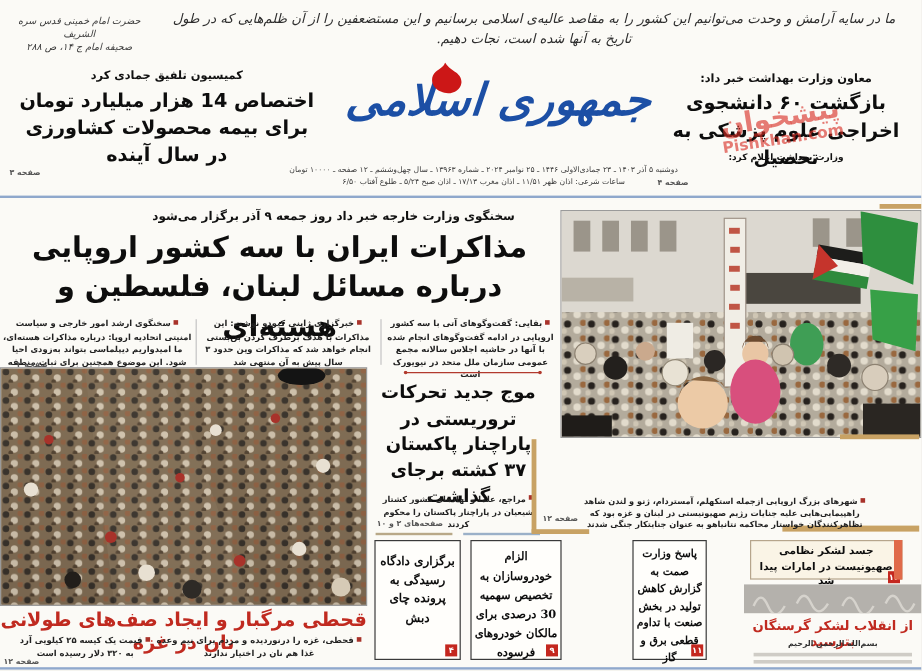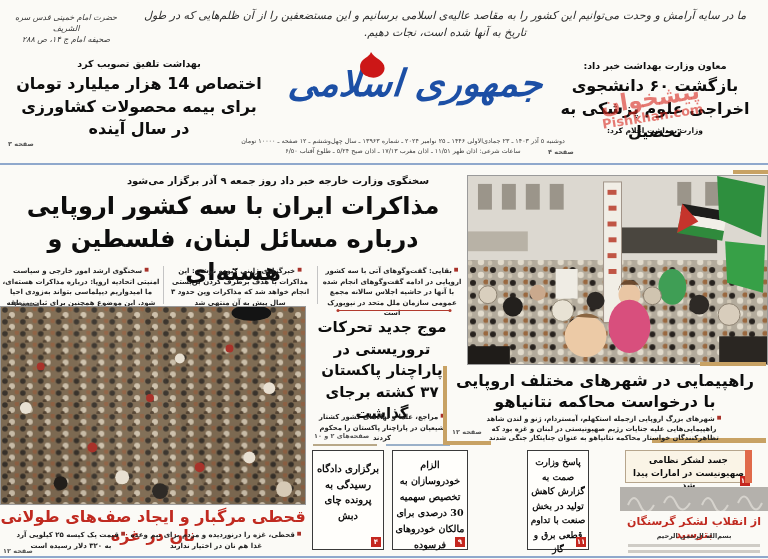--- a/index.html
+++ b/index.html
@@ -51,21 +51,21 @@
   <div class="b kicker c" style="top:60px; left:548px; width:214px; font-size:9.5px;">معاون وزارت بهداشت خبر داد:</div>
   <div class="b headline c" style="top:74px; left:545px; width:220px; font-size:16px; line-height:23px;">بازگشت ۶۰ دانشجوی اخراجی علوم پزشکی به تحصیل</div>
   <div class="b kicker c" style="top:126px; left:548px; width:214px; font-size:7.5px;">وزارت بهداشت اعلام کرد:</div>
   <div class="b pageref" style="top:148px; left:548px;">صفحه ۴</div>
 
   <div class="b wm" style="top:86px; left:566px; width:170px;">
     <div class="fa">پیشخوان</div>
     <div class="en">Pishkhan.com</div>
   </div>
 
-  <div class="b kicker c" style="top:58px; left:6px; width:266px; font-size:9.5px;">بهداشت تلفیق تصویب کرد</div>
+  <div class="b kicker c" style="top:58px; left:6px; width:266px; font-size:9.5px;">کمیسیون تلفیق جمادی کرد</div>
   <div class="b headline c" style="top:73px; left:10px; width:258px; font-size:16px; line-height:22.5px;">اختصاص 14 هزار میلیارد تومان برای بیمه محصولات کشاورزی در سال آینده</div>
   <div class="b pageref" style="top:140px; left:8px;">صفحه ۳</div>
 
   <div class="b bluebar" style="top:163px; left:0; width:768px; height:2px;"></div>
 
   <div class="b kicker c" style="top:175px; left:0; width:556px; font-size:10px;">سخنگوی وزارت خارجه خبر داد روز جمعه ۹ آذر برگزار می‌شود</div>
   <div class="b headline c" style="top:190px; left:2px; width:462px; font-size:24px; line-height:33px;">مذاکرات ایران با سه کشور اروپایی درباره مسائل لبنان، فلسطین و هسته‌ای</div>
 
   <div class="b bullet c" style="top:264px; left:320px; width:144px;">بقایی: گفت‌وگوهای آتی با سه کشور اروپایی در ادامه گفت‌وگوهای انجام شده با آنها در حاشیه اجلاس سالانه مجمع عمومی سازمان ملل متحد در نیویورک است</div>
   <div class="b bullet c" style="top:264px; left:166px; width:148px;">خبرگزاری ژاپنی کیودو نوشت: این مذاکرات با هدف برطرف کردن بن‌بستی انجام خواهد شد که مذاکرات وین حدود ۳ سال پیش به آن منتهی شد</div>
@@ -194,21 +194,20 @@
   <div class="b bullet c" style="top:410px; left:314px; width:136px; font-size:6.8px;">مراجع، علما و نهادهای کشور کشتار شیعیان در پاراچنار پاکستان را محکوم کردند</div>
   <div class="b pageref" style="top:432px; left:314px;">صفحه‌های ۲ و ۱۰</div>
   <div class="b" style="top:444px; left:313px; width:64px; height:2px; background:#b8a888;"></div>
   <div class="b" style="top:444px; left:386px; width:64px; height:2px; background:#9ab0c8;"></div>
 
   <div class="b gold" style="top:366px; left:443px; width:4px; height:78px;"></div>
   <div class="b gold" style="top:441px; left:443px; width:48px; height:4px;"></div>
   <div class="b gold" style="top:362px; left:700px; width:66px; height:4px;"></div>
   <div class="b gold" style="top:438px; left:652px; width:114px; height:5px;"></div>
 
-  <div class="b headline c" style="top:370px; left:455px; width:300px; font-size:16px; line-height:21px;">راهپیمایی در شهرهای مختلف اروپایی با درخواست محاکمه نتانیاهو</div>
   <div class="b bullet c" style="top:413px; left:470px; width:268px; font-size:6.8px; line-height:9.5px;">شهرهای بزرگ اروپایی ازجمله استکهلم، آمستردام، ژنو و لندن شاهد راهپیمایی‌هایی علیه جنایات رژیم صهیونیستی در لبنان و غزه بود که تظاهرکنندگان خواستار محاکمه نتانیاهو به عنوان جنایتکار جنگی شدند</div>
   <div class="b pageref" style="top:428px; left:452px;">صفحه ۱۲</div>
 
   <div class="b red-head c" style="top:507px; left:0; width:306px; font-size:16px;">قحطی مرگبار و ایجاد صف‌های طولانی نان در غزه</div>
   <div class="b bullet c" style="top:528px; left:130px; width:172px;">قحطی، غزه را درنوردیده و مردم برای نیم وعده غذا هم نان در اختیار ندارند</div>
   <div class="b bullet c" style="top:528px; left:16px; width:110px;">قیمت یک کیسه ۲۵ کیلویی آرد به ۳۲۰ دلار رسیده است</div>
   <div class="b pageref" style="top:547px; left:3px;">صفحه ۱۲</div>
   <div class="b bluebar" style="top:556px; left:0; width:768px; height:2px;"></div>
 
   <div class="b boxed" style="top:450px; left:312px; width:72px; height:100px;">

